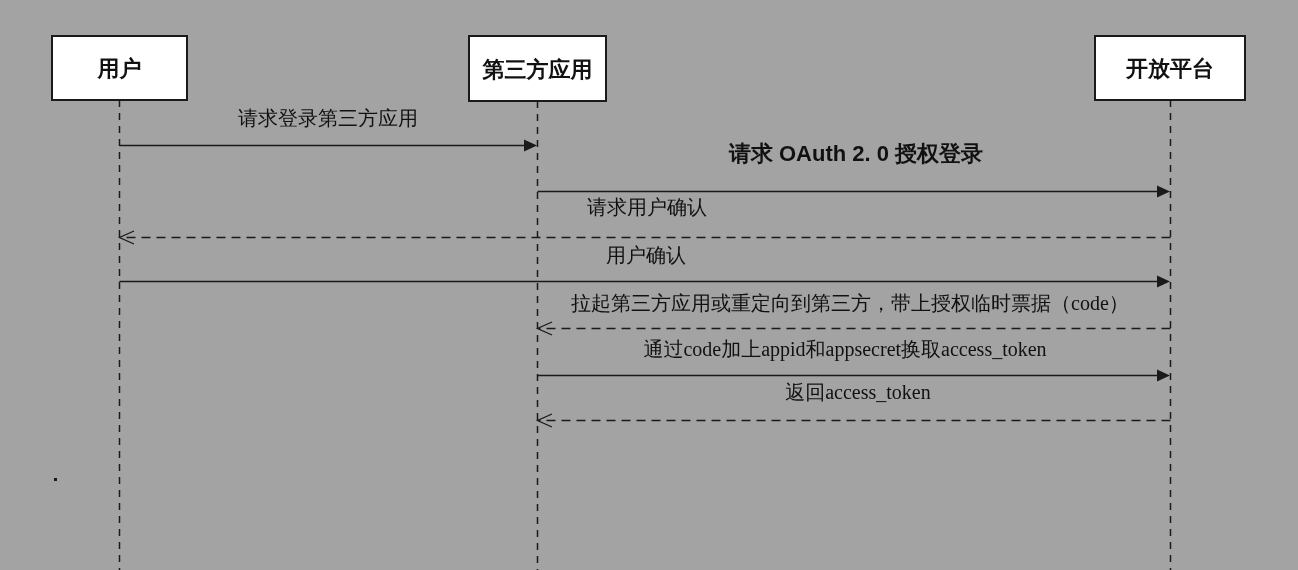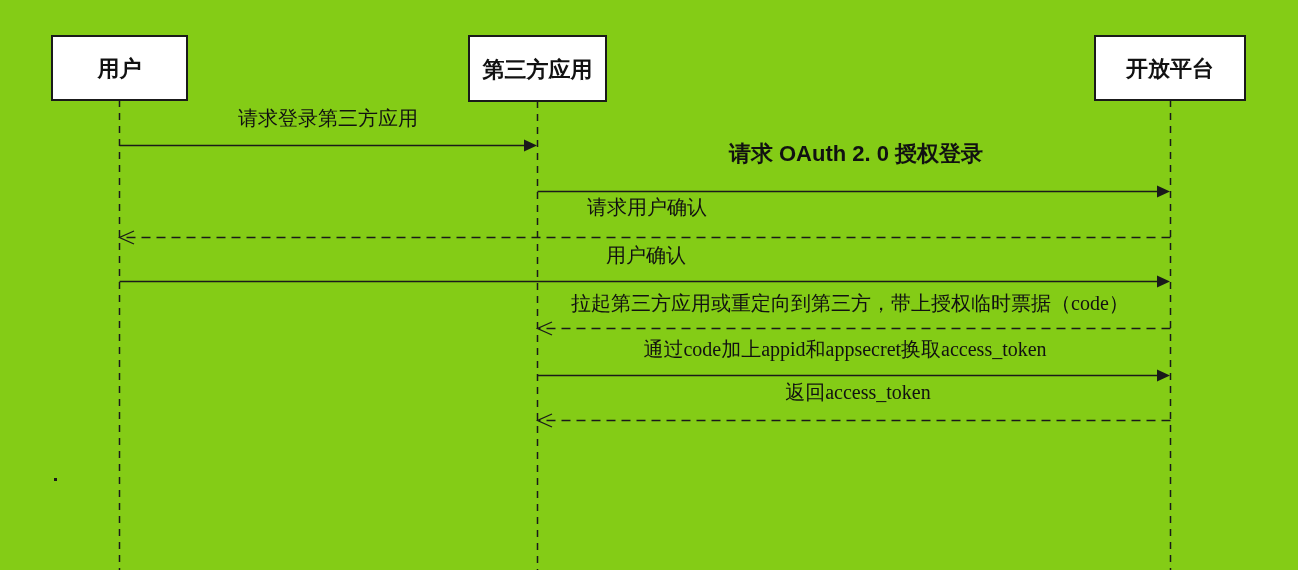--- a/index.html
+++ b/index.html
@@ -1,19 +1,19 @@
 <!DOCTYPE html>
 <html><head>
 <meta charset="utf-8">
 <style>
   html,body{margin:0;padding:0;background:#ffffff;}
   .stage{
     position:relative;
     width:1298px;height:570px;
-    background:#84cc16;
+    background:#a3a3a3;
     overflow:hidden;
     font-family:"Liberation Sans", sans-serif;
   }
   svg text{ fill:#111111; }
   .actor-label{
     font-family:"Liberation Sans","DejaVu Sans",sans-serif;
     font-size:22px;
     font-weight:600;
   }
   .msg-label-serif{

